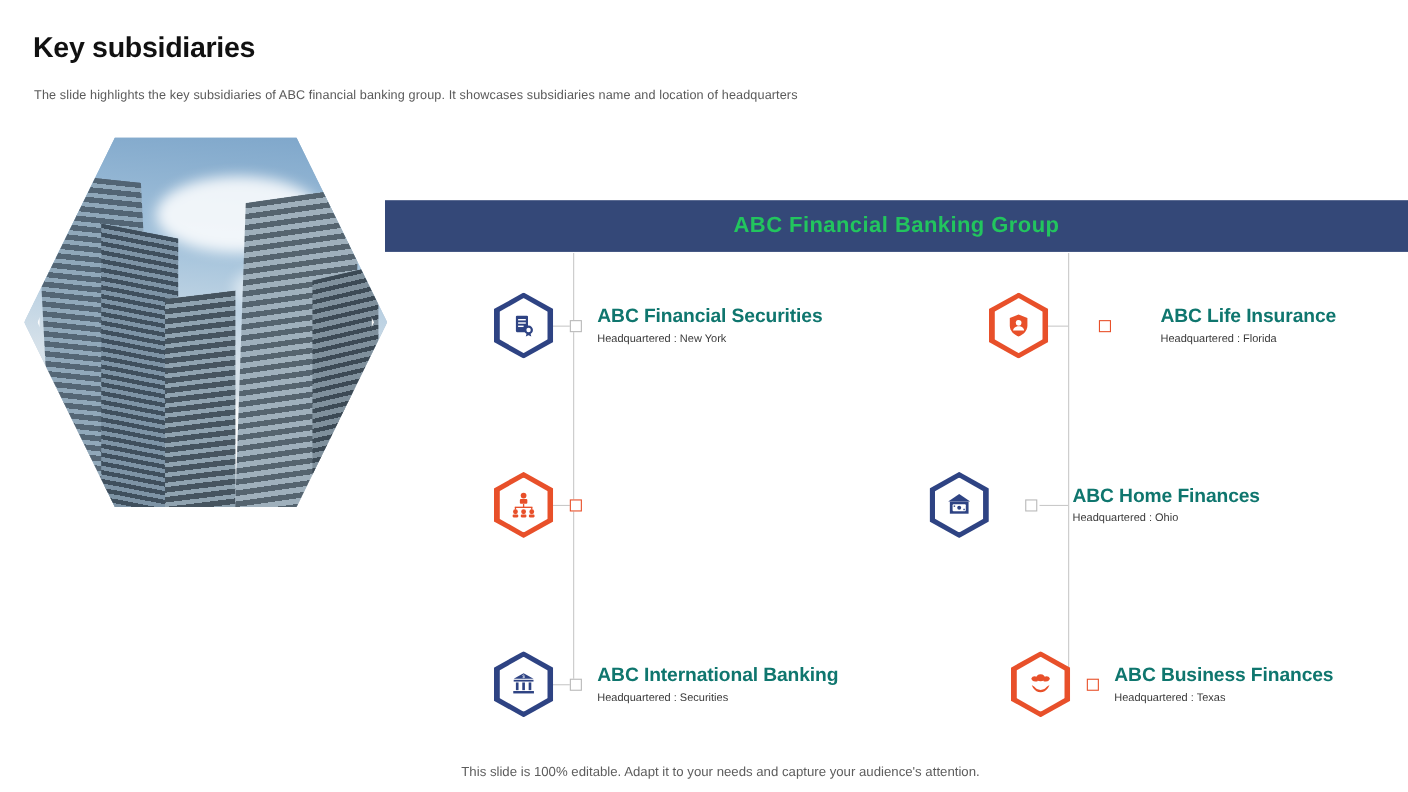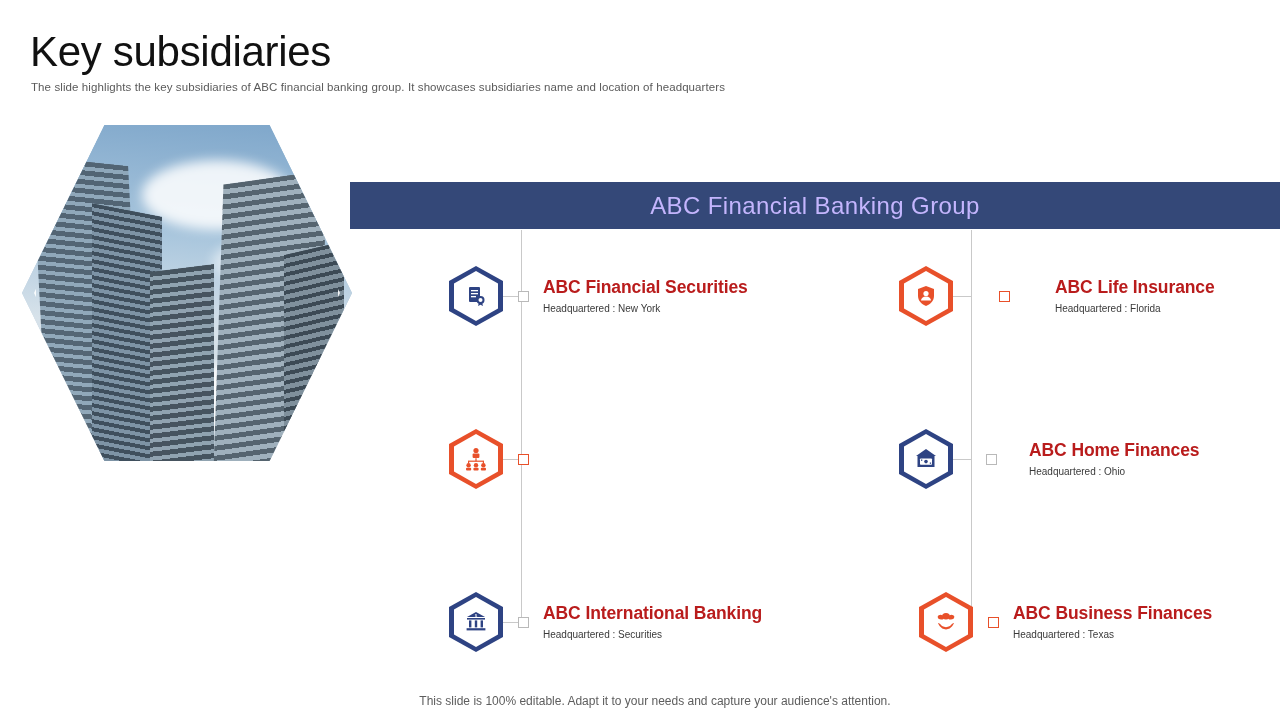--- a/index.html
+++ b/index.html
@@ -13,22 +13,22 @@
     font-family: "Liberation Sans", sans-serif;
     position: relative;
     overflow: hidden;
   }
 
   
   .slide-title {
     position: absolute;
     left: 30px;
     top: 28px;
-    font-size: 42px;
-    font-weight: normal;
+    font-size: 26px;
+    font-weight: bold;
     color: #111111;
     letter-spacing: -0.3px;
   }
   .slide-subtitle {
     position: absolute;
     left: 31px;
     top: 81px;
     font-size: 11.5px;
     color: #5a5a5a;
     letter-spacing: 0.1px;
@@ -133,23 +133,23 @@
     left: 350px;
     top: 182px;
     width: 930px;
     height: 47px;
     background: #344878;
     display: flex;
     align-items: center;
     justify-content: center;
   }
   .banner-text {
-    color: #c4b5fd;
-    font-size: 24px;
-    font-weight: normal;
+    color: #22c55e;
+    font-size: 20px;
+    font-weight: bold;
     letter-spacing: 0.4px;
   }
 
   
   .v-line {
     position: absolute;
     width: 1px;
     background: #c9c9c9;
   }
   .v-line.col1 { left: 521px; top: 230px; height: 395px; }
@@ -196,21 +196,21 @@
     margin-left: 15px;
     margin-right: 14px;
     flex: 0 0 auto;
   }
   .marker.orange { border-color: #e8502a; }
 
   .texts { line-height: 1.25; }
   .item-title {
     font-size: 17.5px;
     font-weight: bold;
-    color: #b91c1c;
+    color: #0f766e;
     white-space: nowrap;
     letter-spacing: -0.1px;
   }
   .item-sub {
     font-size: 10px;
     color: #3a3a3a;
     margin-top: 4px;
     white-space: nowrap;
   }
 
@@ -314,21 +314,21 @@
         <circle cx="20.4" cy="19.2" r="2.2" fill="#e8502a"></circle>
         <rect x="3" y="21.8" width="5.2" height="2.6" rx="1" fill="#e8502a"></rect>
         <rect x="10.4" y="21.8" width="5.2" height="2.6" rx="1" fill="#e8502a"></rect>
         <rect x="17.8" y="21.8" width="5.2" height="2.6" rx="1" fill="#e8502a"></rect>
       </svg>
     </div>
   </div>
   <div class="marker orange"></div>
 </div>
 
-<div class="item" style="left:899px; top:429px;gap:18px;">
+<div class="item" style="left:845px; top:429px;gap:18px;">
   <div class="hexicon blue">
     <div class="inner">
       <svg width="26" height="26" viewBox="0 0 26 26" aria-hidden="true">
         <path d="M13 3 L23 10 H3 Z" fill="#2e4383"></path>
         <rect x="4.5" y="10" width="17" height="11" fill="#2e4383"></rect>
         <rect x="7" y="12.5" width="12" height="6.2" rx="0.8" fill="#ffffff"></rect>
         <circle cx="13" cy="15.6" r="1.8" fill="#2e4383"></circle>
         <rect x="8" y="13.5" width="1.3" height="1.3" fill="#2e4383"></rect>
         <rect x="16.8" y="16.5" width="1.3" height="1.3" fill="#2e4383"></rect>
       </svg>

